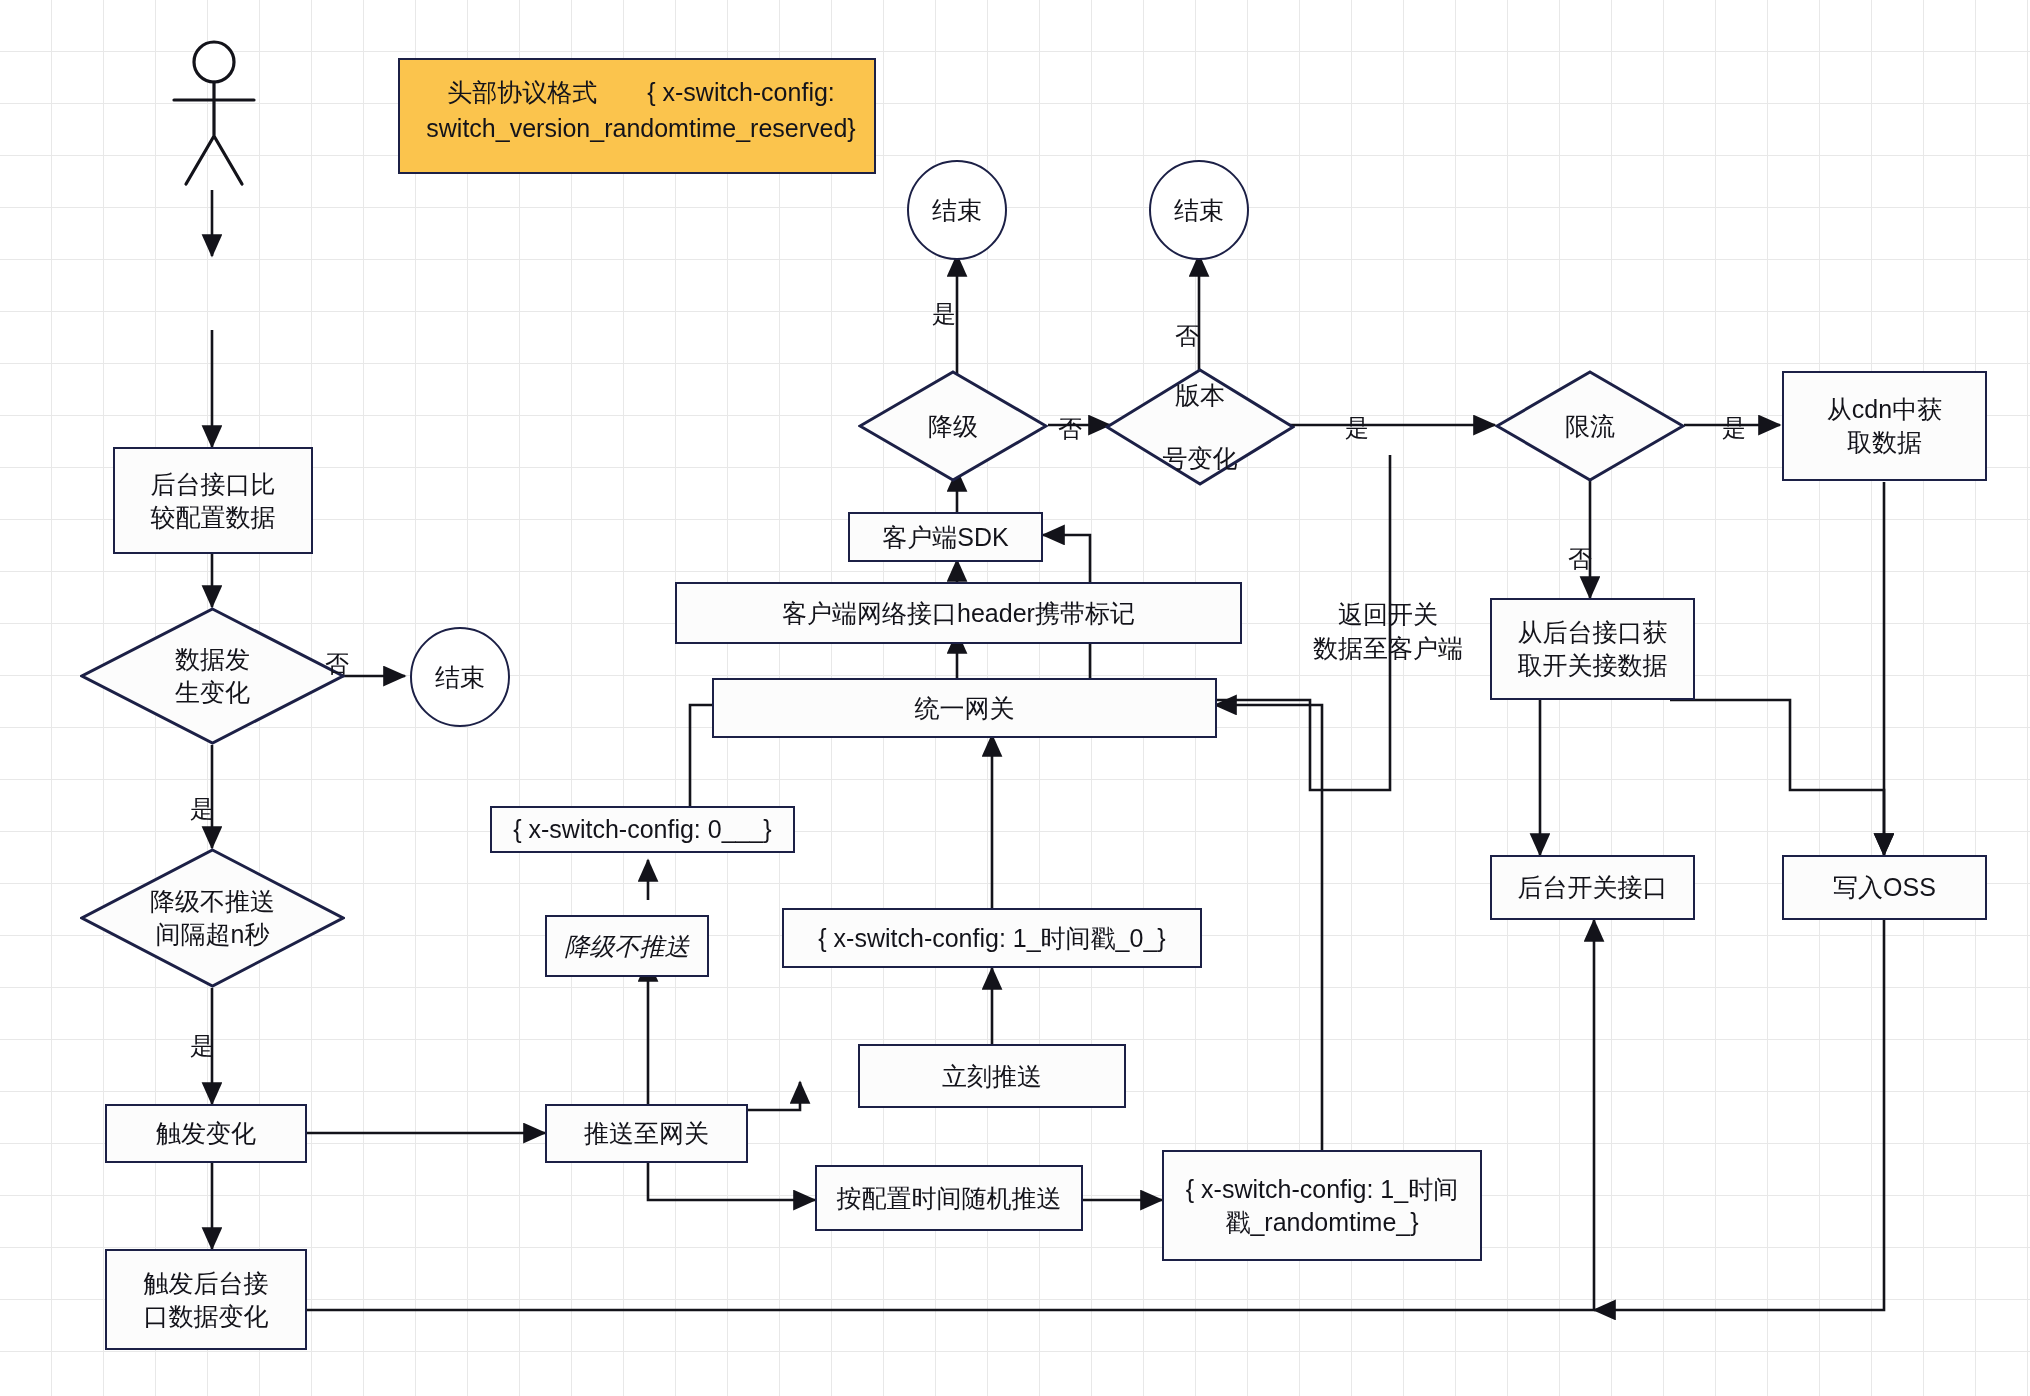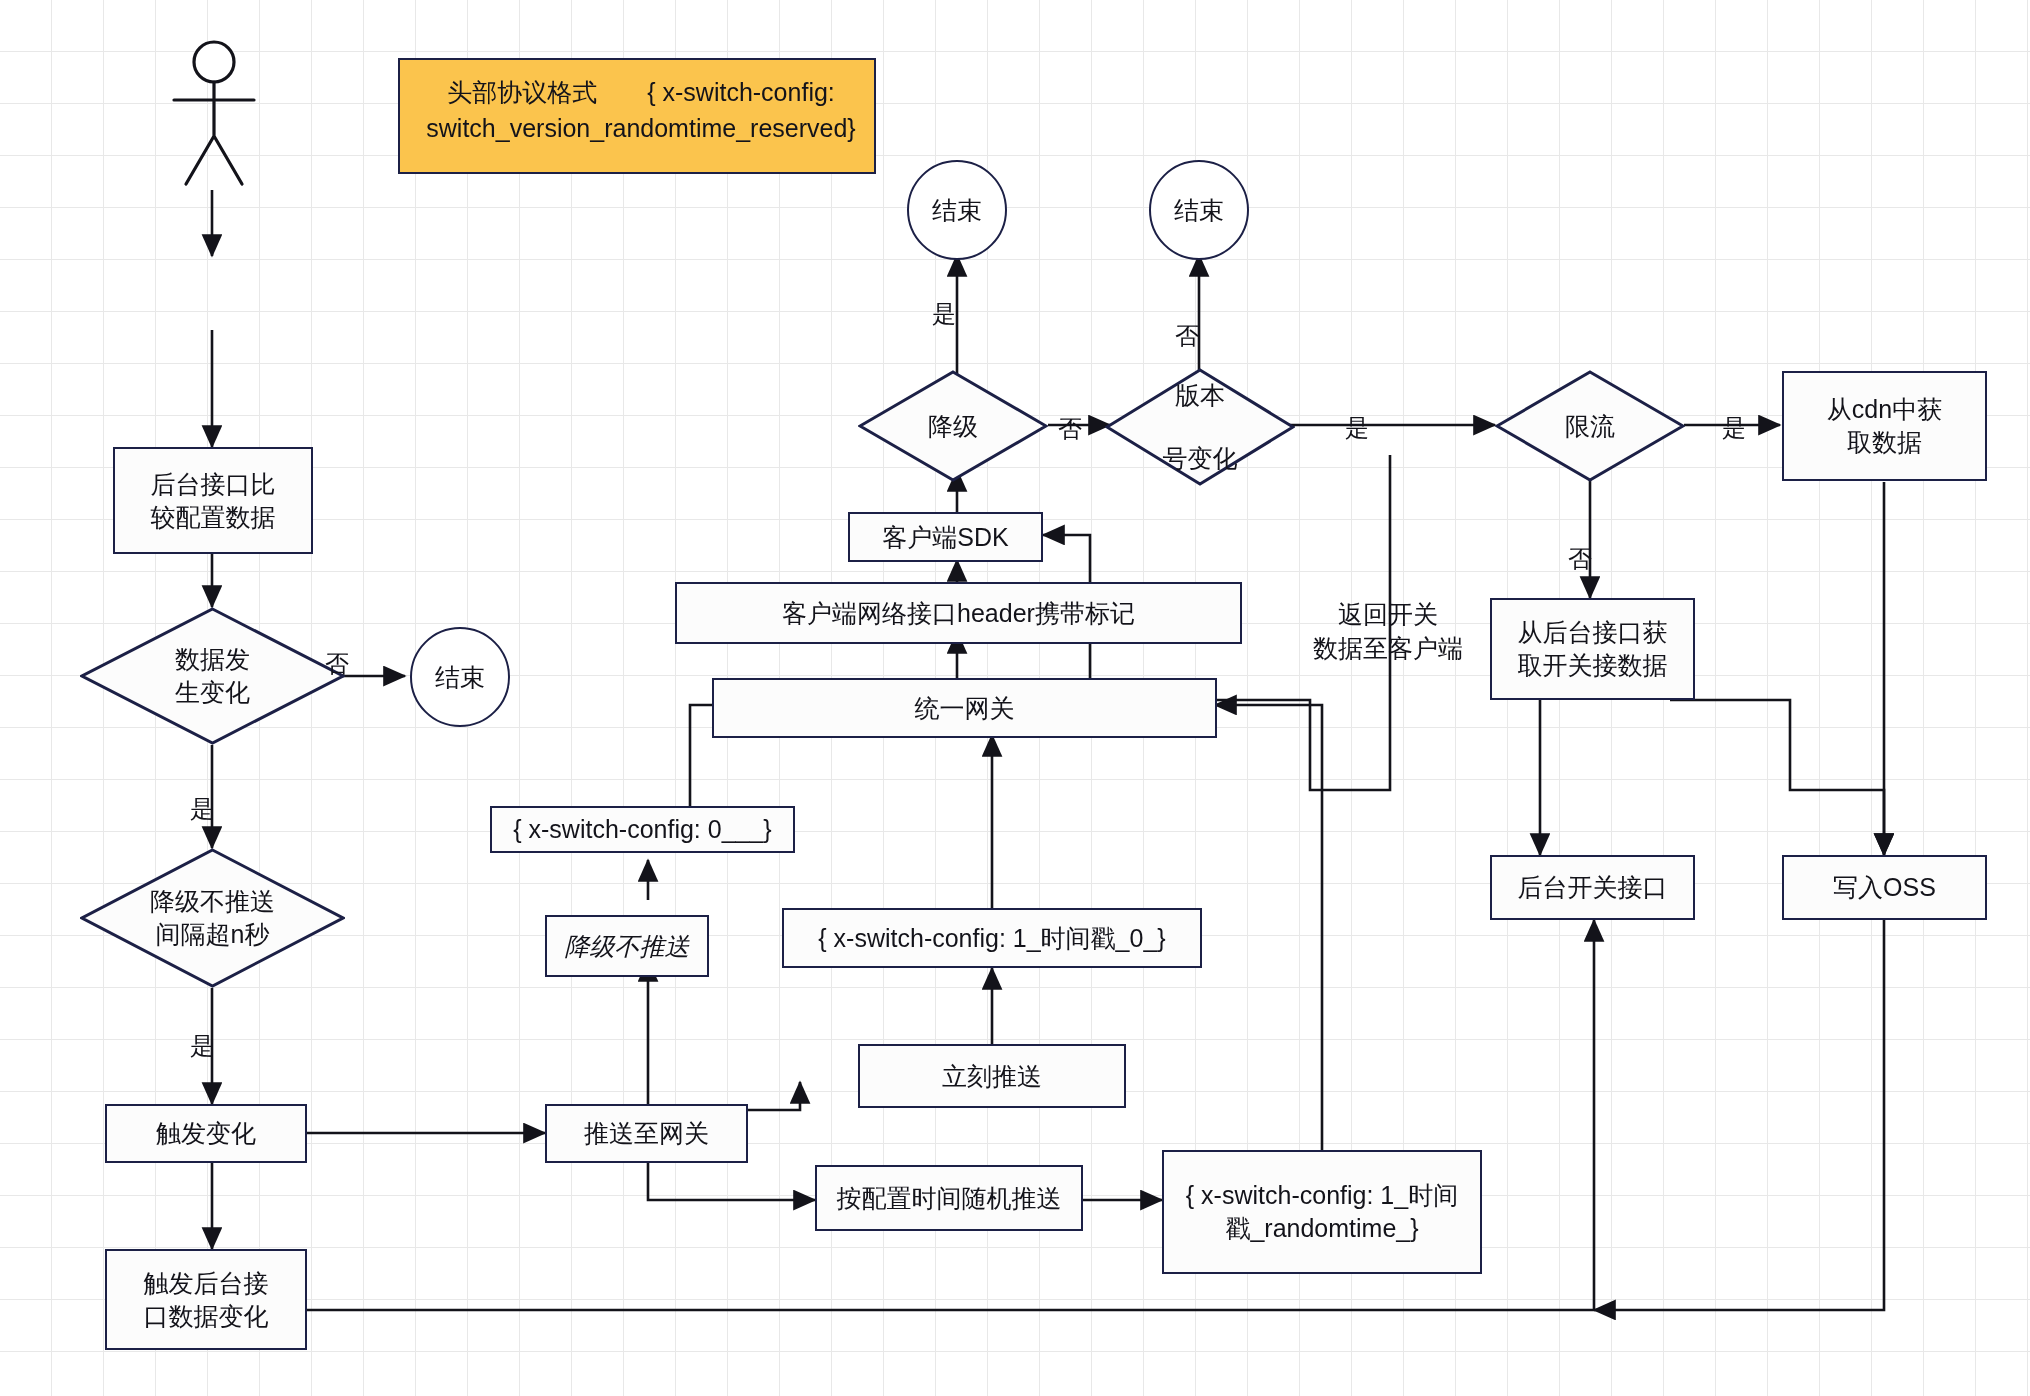--- a/index.html
+++ b/index.html
@@ -236,21 +236,21 @@
   </div>
 
   <div class="node" style="left:490px; top:806px; width:305px; height:47px;">
     <span>{ x-switch-config: 0___}</span>
   </div>
 
   <div class="node" style="left:782px; top:908px; width:420px; height:60px;text-align:center;">
     <span>{ x-switch-config: 1_时间戳_0_}</span>
   </div>
 
-  <div class="node" style="left:1162px; top:1150px; width:320px; height:124px; flex-direction:column;">
+  <div class="node" style="left:1162px; top:1150px; width:320px; height:111px; flex-direction:column;">
     <span>{ x-switch-config: 1_时间</span>
     <span>戳_randomtime_}</span>
   </div>
 
   <div class="node" style="left:712px; top:678px; width:505px; height:60px;">
     <span>统一网关</span>
   </div>
 
   <div class="node" style="left:675px; top:582px; width:567px; height:62px;">
     <span>客户端网络接口header携带标记</span>

